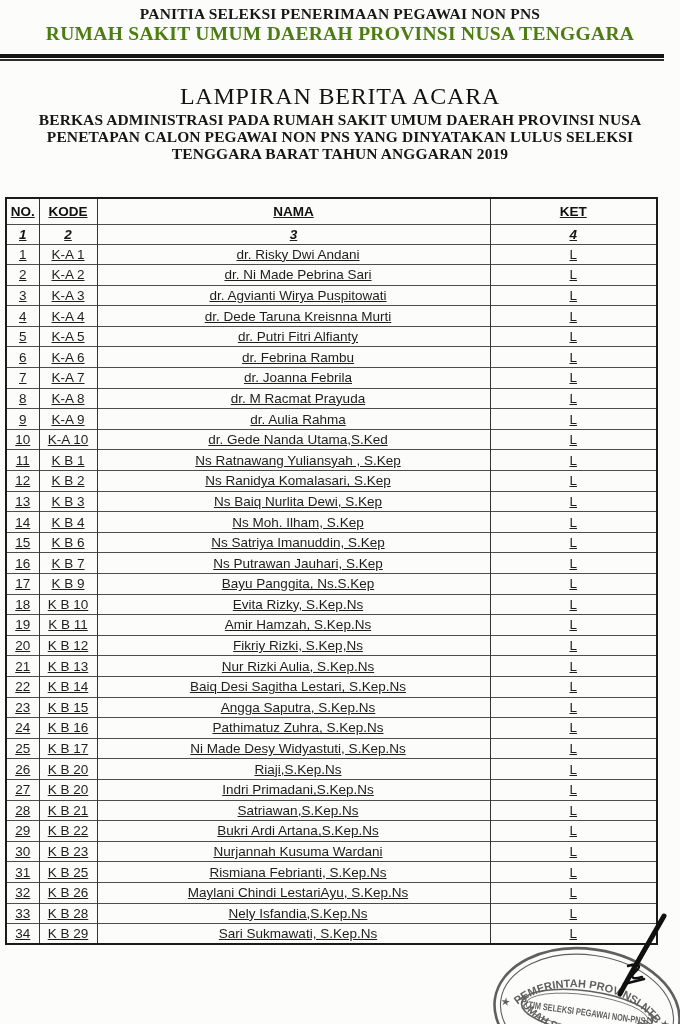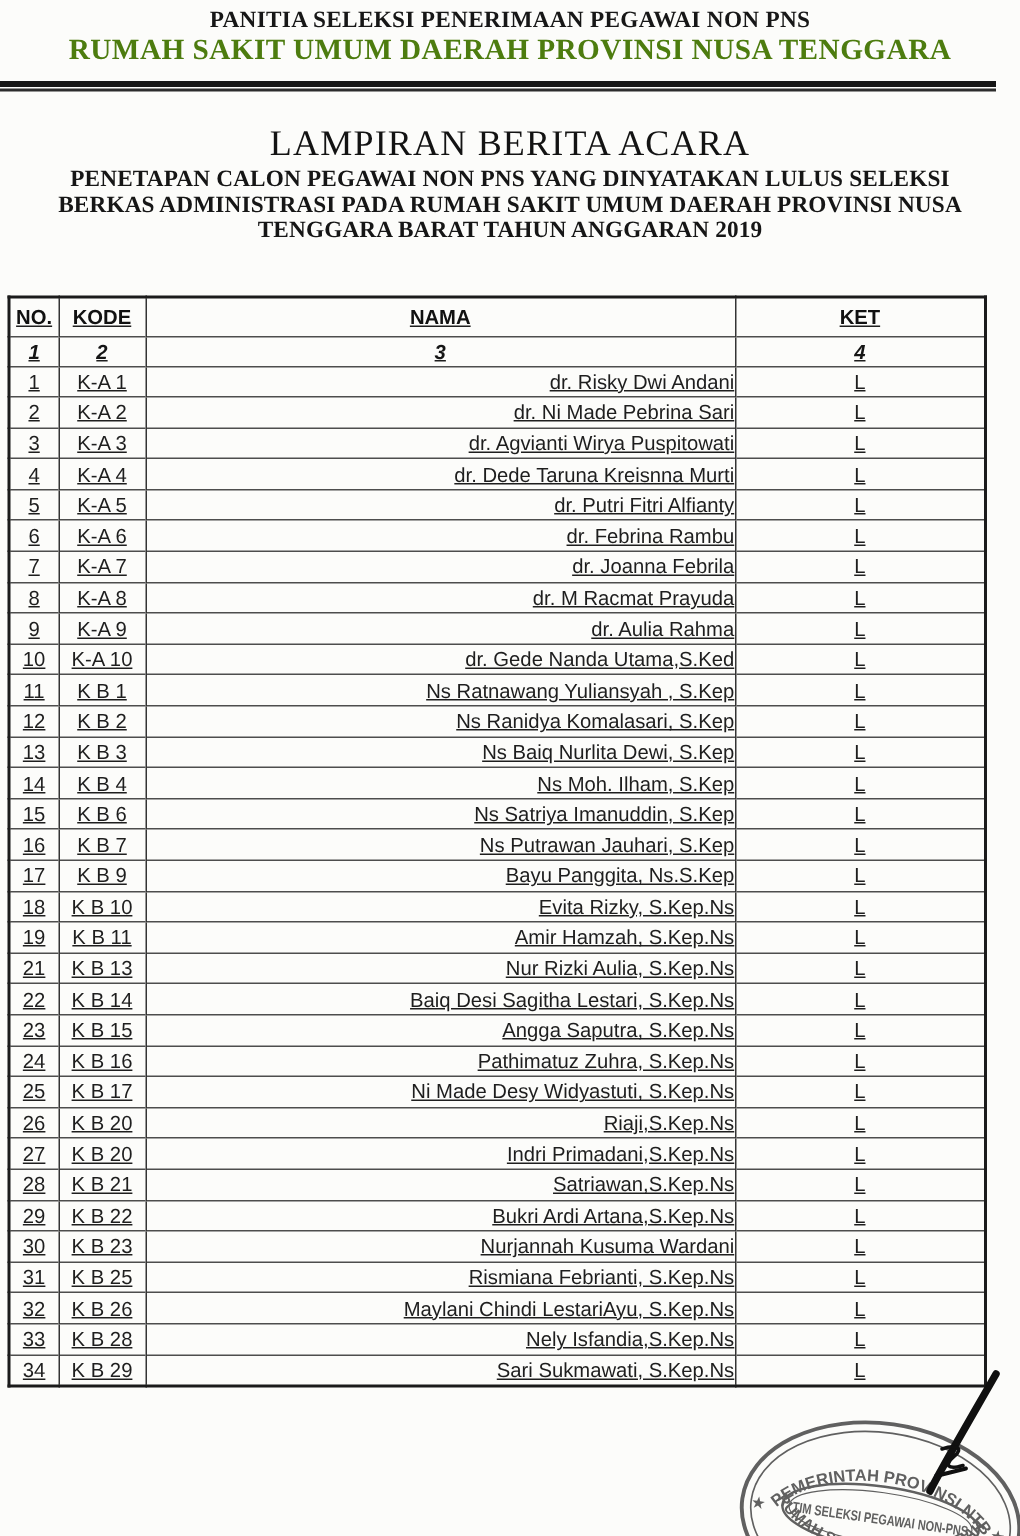--- a/index.html
+++ b/index.html
@@ -60,43 +60,43 @@
     border-top: 1.4px solid #4d4d4d;
     vertical-align: middle;
     overflow: hidden; white-space: nowrap;
   }
   tr.head-row { height: 26px; }
   tr.head-row th { font-weight: 700; text-align: center; color: #111; border-top: none; }
   tr.index-row { height: 20px; }
   tr.index-row td { font-weight: 700; font-style: italic; text-align: center; color: #151515; }
   tbody tr.data-row { height: 20.6px; }
   td.c-no, td.c-kode, td.c-ket { text-align: center; }
-  td.c-nama { text-align: right; padding-left: 9px; }
+  td.c-nama { text-align: center; padding-left: 9px; }
   
   .stamp { position: absolute; left: 487px; top: 938px; }
   
   .signature { position: absolute; left: 606px; top: 908px; }
 </style>
 </head>
 <body>
 
 <div class="page">
 
   <div class="hdr1">PANITIA SELEKSI PENERIMAAN PEGAWAI NON PNS</div>
   <div class="hdr2">RUMAH SAKIT UMUM DAERAH PROVINSI NUSA TENGGARA</div>
 
   <div class="double-rule">
     <div class="thick"></div>
       <div class="thin"></div>
   </div>
 
   <div class="doc-title">LAMPIRAN BERITA ACARA</div>
   <div class="doc-subtitle">
+    <div>BERKAS ADMINISTRASI PADA RUMAH SAKIT UMUM DAERAH PROVINSI NUSA</div>
     <div>PENETAPAN CALON PEGAWAI NON PNS YANG DINYATAKAN LULUS  SELEKSI</div>
-    <div>BERKAS ADMINISTRASI PADA RUMAH SAKIT UMUM DAERAH PROVINSI NUSA</div>
     <div>TENGGARA BARAT TAHUN ANGGARAN 2019</div>
   </div>
 
   <table class="roster">
     <colgroup>
       <col style="width:33px">
         <col style="width:58px">
         <col style="width:393px">
         <col style="width:167px">
     </colgroup>
@@ -223,20 +223,26 @@
           <td class="c-nama">Evita Rizky, S.Kep.Ns</td>
           <td class="c-ket">L</td>
         </tr>
         <tr class="data-row">
           <td class="c-no">19</td>
           <td class="c-kode">K B 11</td>
           <td class="c-nama">Amir Hamzah, S.Kep.Ns</td>
           <td class="c-ket">L</td>
         </tr>
         <tr class="data-row">
+          <td class="c-no">20</td>
+          <td class="c-kode">K B 12</td>
+          <td class="c-nama">Fikriy Rizki, S.Kep,Ns</td>
+          <td class="c-ket">L</td>
+        </tr>
+        <tr class="data-row">
           <td class="c-no">21</td>
           <td class="c-kode">K B 13</td>
           <td class="c-nama">Nur Rizki Aulia, S.Kep.Ns</td>
           <td class="c-ket">L</td>
         </tr>
         <tr class="data-row">
           <td class="c-no">22</td>
           <td class="c-kode">K B 14</td>
           <td class="c-nama">Baiq Desi Sagitha Lestari, S.Kep.Ns</td>
           <td class="c-ket">L</td>

